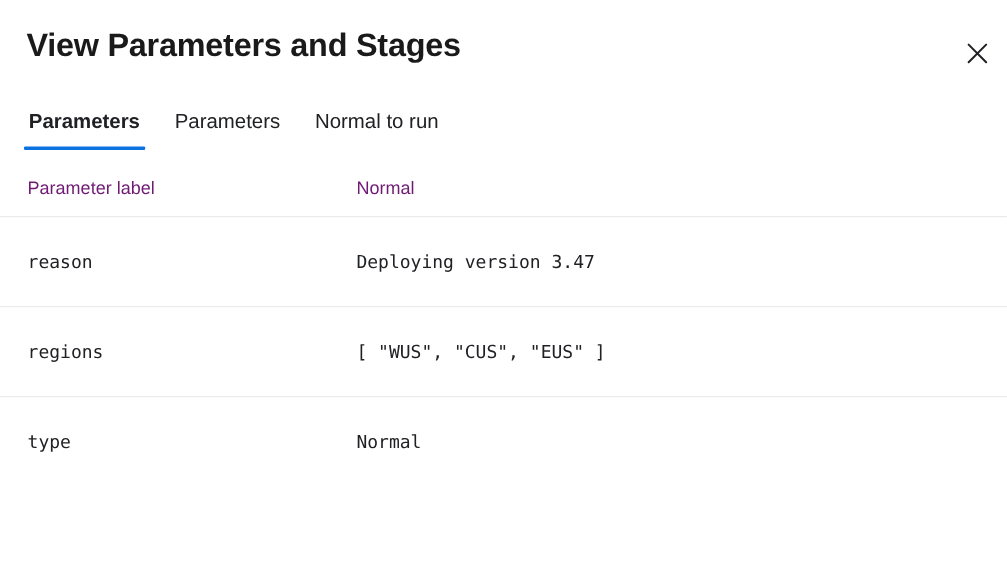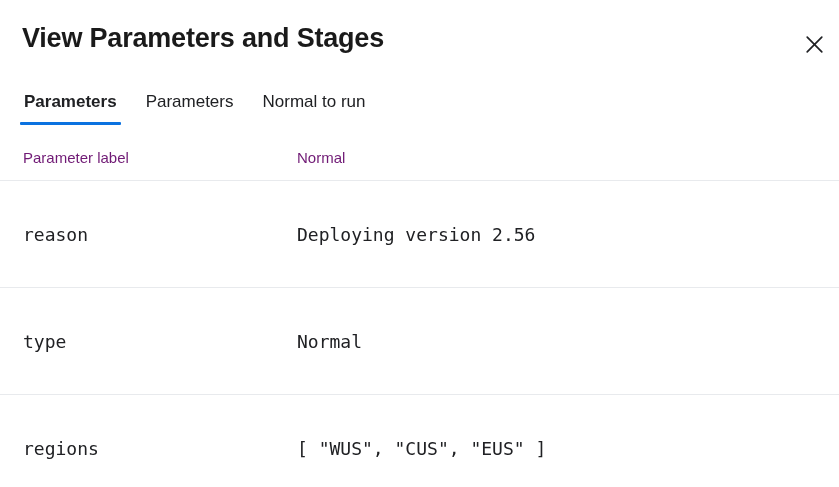--- a/index.html
+++ b/index.html
@@ -110,24 +110,24 @@
     padding: 0;
     height: 46px;
     vertical-align: middle;
     border-bottom: 1px solid #e8eaed;
   }
   .param-table thead th.th-label { padding-left: 23px; }
   .param-table thead th.th-value { padding-left: 10px; }
 
   .param-table tbody td {
     font-family: "DejaVu Sans Mono", "Liberation Mono", monospace;
-    font-size: 18px;
+    font-size: 15px;
     color: #202124;
     height: 74px;
-    padding: 16px;
+    padding: 0;
     vertical-align: middle;
     border-bottom: 1px solid #e8eaed;
     white-space: nowrap;
     overflow: hidden;
   }
   .param-table tbody td.td-label { padding-left: 23px; }
   .param-table tbody td.td-value { padding-left: 10px; }
   .param-table tbody tr:last-child td {
     border-bottom: none;
   }
@@ -169,26 +169,26 @@
     </colgroup>
     <thead>
       <tr>
         <th class="th-label">Parameter label</th>
         <th class="th-value">Normal</th>
       </tr>
     </thead>
     <tbody>
       <tr>
         <td class="td-label">reason</td>
-        <td class="td-value">Deploying version 2.56</td>
+        <td class="td-value">Deploying version 3.47</td>
+      </tr>
+      <tr>
+        <td class="td-label">regions</td>
+        <td class="td-value">[ "WUS", "CUS", "EUS" ]</td>
       </tr>
       <tr>
         <td class="td-label">type</td>
         <td class="td-value">Normal</td>
-      </tr>
-      <tr>
-        <td class="td-label">regions</td>
-        <td class="td-value">[ "WUS", "CUS", "EUS" ]</td>
       </tr>
     </tbody>
   </table>
 
 </div>
 
 </body></html>

